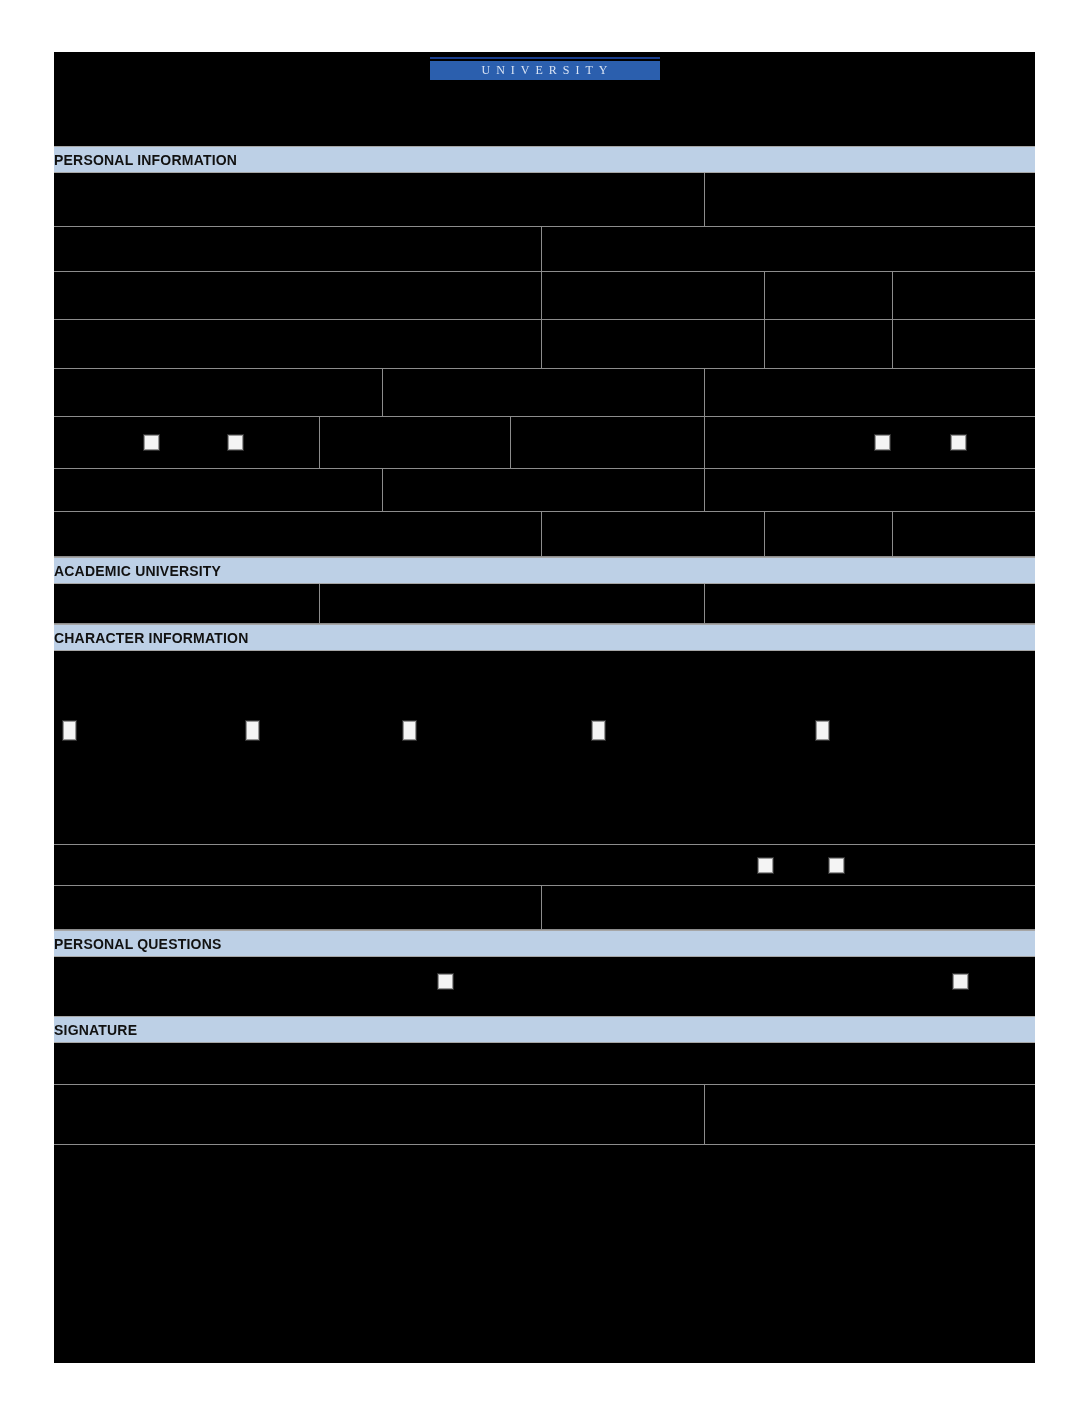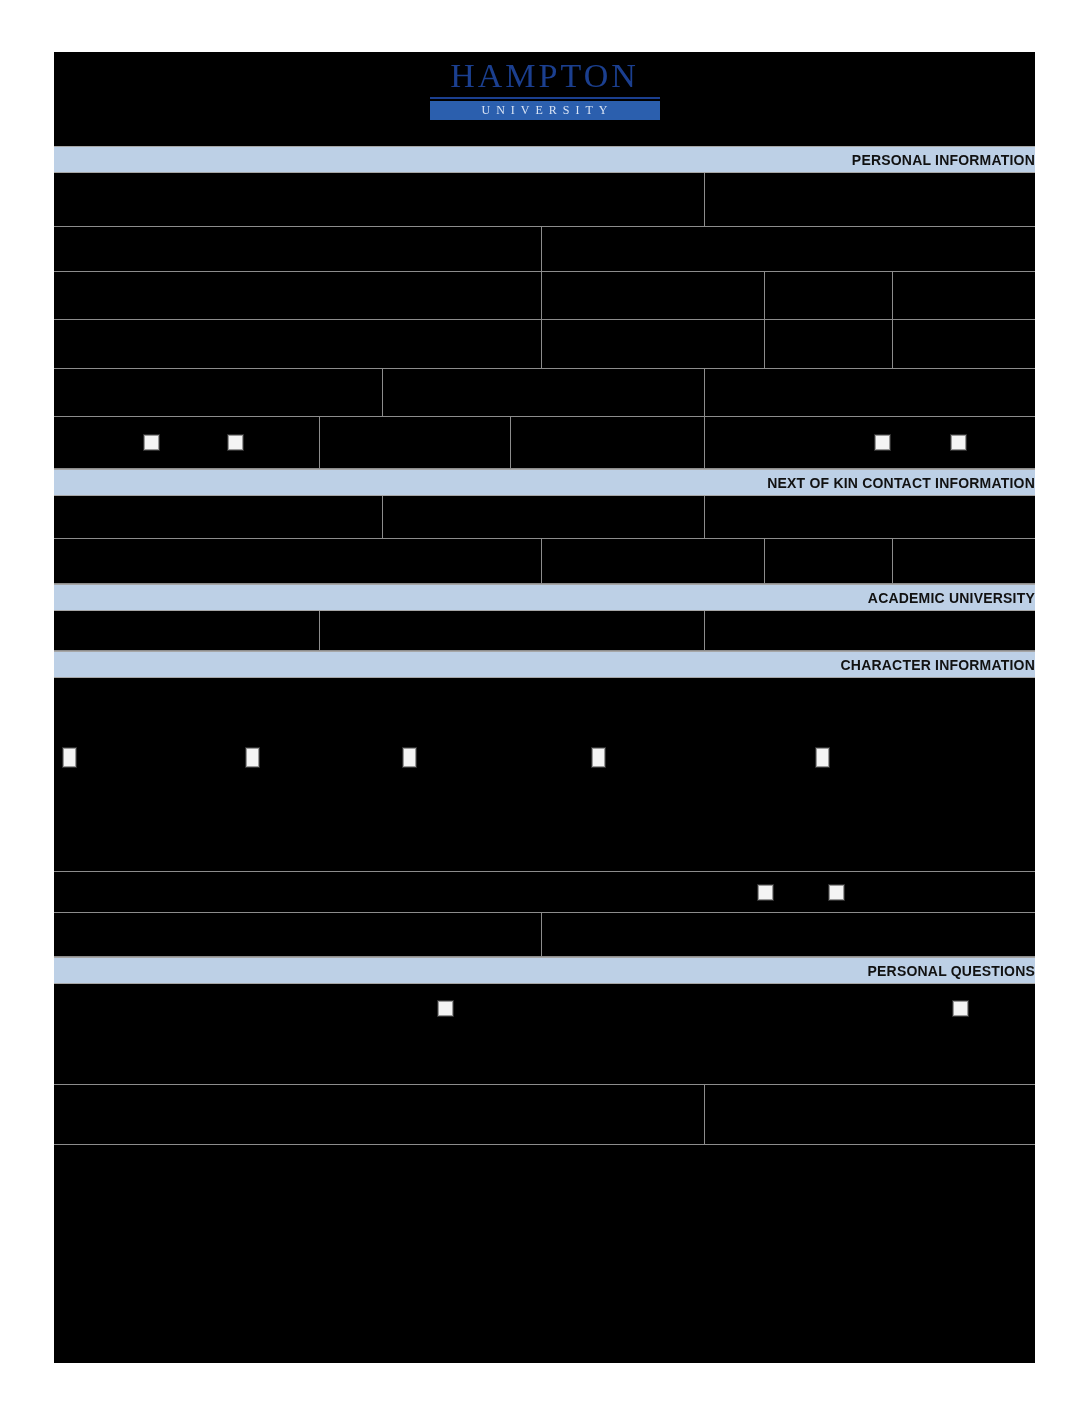--- a/index.html
+++ b/index.html
@@ -78,21 +78,21 @@
     letter-spacing: .2px;
     border-top: 1px solid #a6a6a6;
     border-bottom: 1px solid #a6a6a6;
     box-sizing: border-box;
   }
   .section-bar {
     background: #bdd0e6;
     color: #111111;
     font-size: 14px;
     font-weight: bold;
-    text-align: right;
+    text-align: left;
     height: 27px;
     line-height: 27px;
     letter-spacing: .2px;
     border-top: 1px solid #a6a6a6;
     border-bottom: 1px solid #a6a6a6;
     box-sizing: border-box;
   }
 
   
   .row {
@@ -125,21 +125,20 @@
     height: 19px;
   }
 </style>
 </head>
 <body>
 
 <div class="page">
 
   <div class="logo-band">
     <div class="logo-wrap">
-      <div class="logo-word">HAMPTON</div>
       <div class="logo-rule"></div>
       <div class="logo-sub">UNIVERSITY</div>
     </div>
   </div>
 
 
   <div class="section-bar">PERSONAL INFORMATION</div>
 
   <div class="row" style="height:54px;">
     <div class="vline" style="left:650px;"></div>
@@ -169,21 +168,20 @@
   <div class="row" style="height:52px;">
     <div class="vline" style="left:265px;"></div>
     <div class="vline" style="left:456px;"></div>
     <div class="vline" style="left:650px;"></div>
     <div class="cbx" style="left:90px;  top:18px;"></div>
     <div class="cbx" style="left:174px; top:18px;"></div>
     <div class="cbx" style="left:821px; top:18px;"></div>
     <div class="cbx" style="left:897px; top:18px;"></div>
   </div>
 
-  <div class="section-bar">NEXT OF KIN CONTACT INFORMATION</div>
 
   <div class="row" style="height:43px;">
     <div class="vline" style="left:328px;"></div>
     <div class="vline" style="left:650px;"></div>
   </div>
 
   <div class="row" style="height:45px;">
     <div class="vline" style="left:487px;"></div>
     <div class="vline" style="left:710px;"></div>
     <div class="vline" style="left:838px;"></div>
@@ -216,20 +214,21 @@
     <div class="vline" style="left:487px;"></div>
   </div>
 
   <div class="section-bar">PERSONAL QUESTIONS</div>
 
   <div class="row nolines" style="height:59px;">
     <div class="cbx" style="left:384px; top:17px;"></div>
     <div class="cbx" style="left:899px; top:17px;"></div>
   </div>
 
+  <div class="section-bar">SIGNATURE</div>
 
   <div class="row" style="height:42px;"></div>
 
   <div class="row" style="height:60px;">
     <div class="vline" style="left:650px;"></div>
   </div>
 
   <div class="row nolines" style="height:52px;"></div>
 
 </div>

